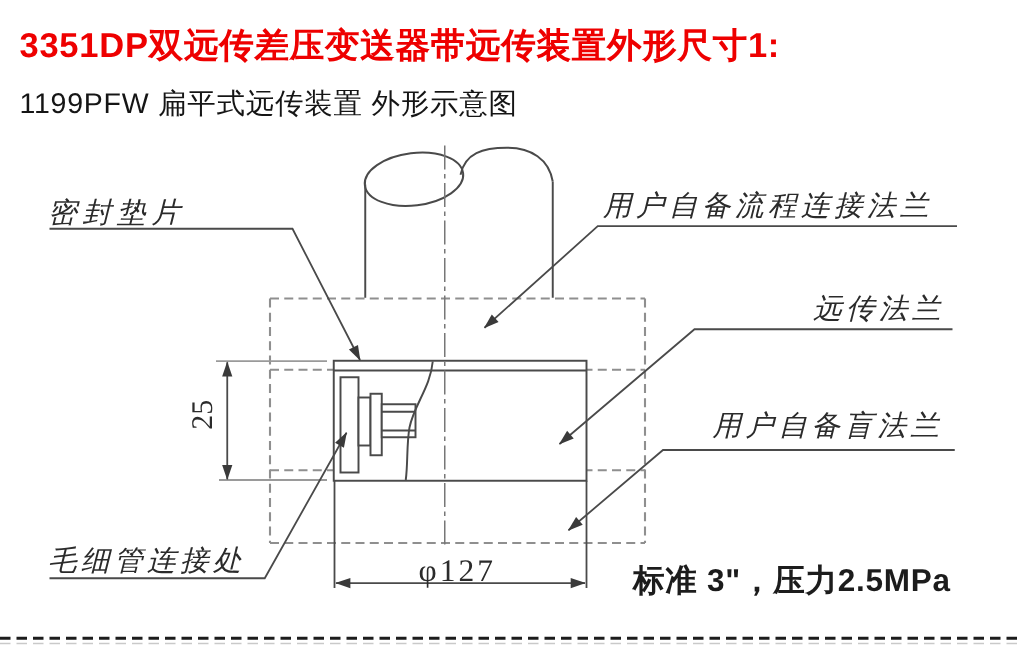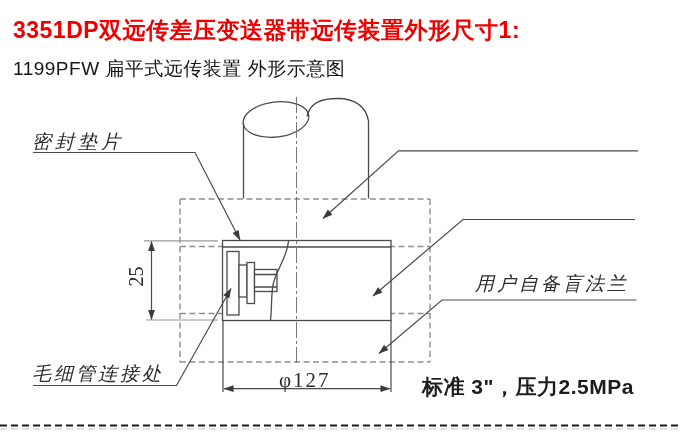--- a/index.html
+++ b/index.html
@@ -83,20 +83,22 @@
     <g>
       <line x1="0" y1="425.5" x2="680" y2="425.5" stroke="#1c1c1c" stroke-width="2" stroke-dasharray="7 4"></line>
       <line x1="0" y1="429" x2="680" y2="429" stroke="#c9c9c9" stroke-width="1" stroke-dasharray="7 4"></line>
     </g>
   </svg>
 
   <div class="abs title-red">3351DP双远传差压变送器带远传装置外形尺寸1:</div>
   <div class="abs subtitle">1199PFW 扁平式远传装置 外形示意图</div>
 
   <div class="abs lbl lbl-seal">密封垫片</div>
+  <div class="abs lbl lbl-process">用户自备流程连接法兰</div>
+  <div class="abs lbl lbl-remote">远传法兰</div>
   <div class="abs lbl lbl-capillary">毛细管连接处</div>
   <div class="abs lbl lbl-blind">用户自备盲法兰</div>
 
   <div class="abs dim dim-25">25</div>
   <div class="abs dim dim-phi">φ127</div>
 
   <div class="abs note">标准 3"，压力2.5MPa</div>
 </div>
 
 </body></html>

